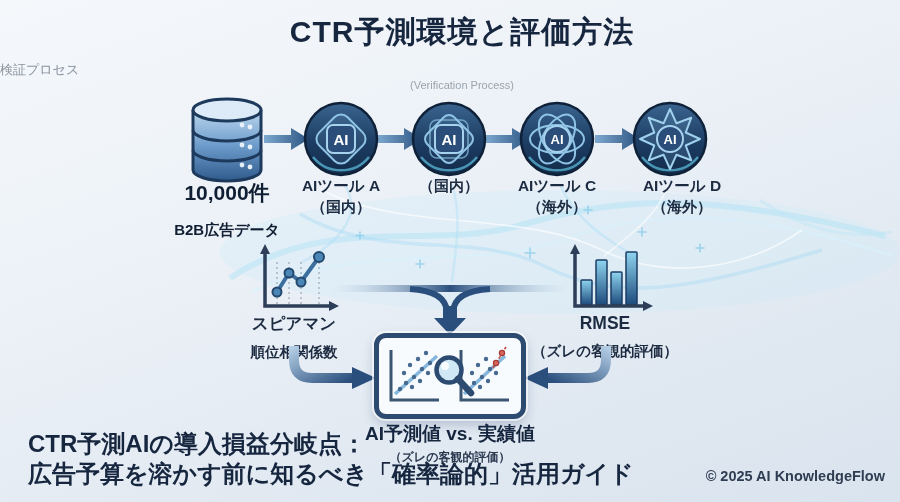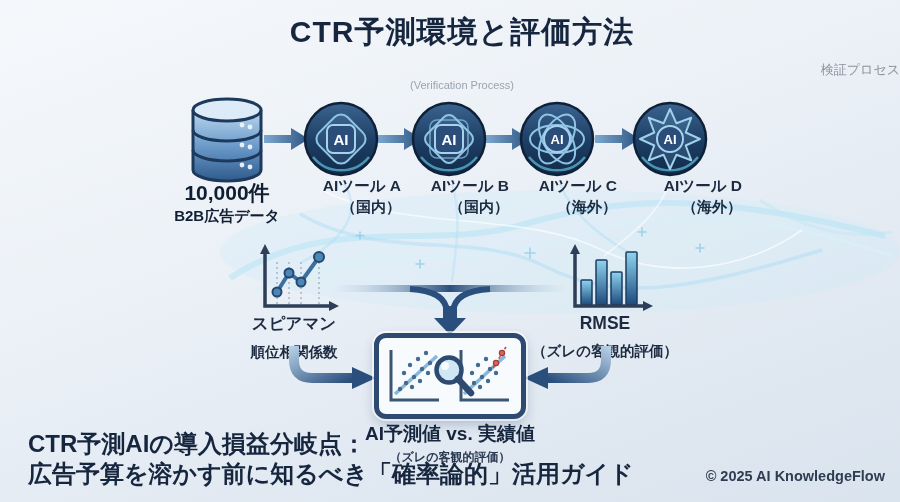--- a/index.html
+++ b/index.html
@@ -10,28 +10,28 @@
     background:linear-gradient(160deg,#f5f8fb 0%,#ecf1f7 40%,#e0e8f1 75%,#dae4ee 100%);
     overflow:hidden;
   }
   .abs { position:absolute; }
   .z1 { z-index:1; } .z2 { z-index:2; } .z3 { z-index:3; }
 
   .title {
     top:12px; left:0; width:900px; text-align:center;
     font-size:30px; font-weight:800; color:#16263f; letter-spacing:1px;margin-left:12px;
   }
-  .proc-jp { top:61px; left:0; width:900px; text-align:right; font-size:13px; color:#8b939f; }
+  .proc-jp { top:61px; left:0; width:900px; text-align:left; font-size:13px; color:#8b939f; }
   .proc-en { top:79px; left:0; width:900px; text-align:center; font-size:11px; color:#9aa3ad;margin-left:12px; }
 
   .db-label { top:179px; left:127px; width:200px; text-align:center; color:#101e33; }
   .db-label .l1 { font-size:21px; font-weight:800; }
-  .db-label .l2 { font-size:15px; font-weight:700; margin-top:0; }
-
-  .tool-label { top:176px; width:120px; text-align:right; color:#1c2b41; }
+  .db-label .l2 { font-size:15px; font-weight:700; margin-top:14px; }
+
+  .tool-label { top:176px; width:120px; text-align:center; color:#1c2b41; }
   .tool-label .l1 { font-size:15.5px; font-weight:700; }
   .tool-label .l2 { font-size:15px; font-weight:700; margin-top:1px; }
 
   .metric-label { text-align:center; color:#1c2b41; }
   .metric-label .l1 { font-size:16.5px; font-weight:800; }
   .metric-label .l2 { font-size:14.5px; font-weight:800; margin-top:8px; }
 
   .monitor {
     left:374px; top:333px; width:152px; height:86px;
     background:#f8fbfe; border:5px solid #2d4a70; border-radius:12px;
@@ -174,21 +174,20 @@
     <polygon points="70,40 55.7,46.5 61.2,61.2 46.5,55.7 40,70 33.5,55.7 18.8,61.2 24.3,46.5 10,40 24.3,33.5 18.8,18.8 33.5,24.3 40,10 46.5,24.3 61.2,18.8 55.7,33.5" fill="rgba(150,200,235,0.15)" stroke="#9fd0ec" stroke-width="2" stroke-linejoin="round"></polygon>
     <circle cx="40" cy="40" r="13" fill="#2a4e79" stroke="#a6d2ee" stroke-width="2"></circle>
     <text x="40" y="45" text-anchor="middle" font-size="13" font-weight="bold" fill="#ffffff">AI</text>
   </svg>
 
   <div class="abs z2 tool-label" style="left:281px">
     <div class="l1">AIツール A</div>
     <div class="l2">（国内）</div>
   </div>
   <div class="abs z2 tool-label" style="left:389px">
-    <div class="l1">AIツール B</div>
     <div class="l2">（国内）</div>
   </div>
   <div class="abs z2 tool-label" style="left:497px">
     <div class="l1">AIツール C</div>
     <div class="l2">（海外）</div>
   </div>
   <div class="abs z2 tool-label" style="left:622px">
     <div class="l1">AIツール D</div>
     <div class="l2">（海外）</div>
   </div>

